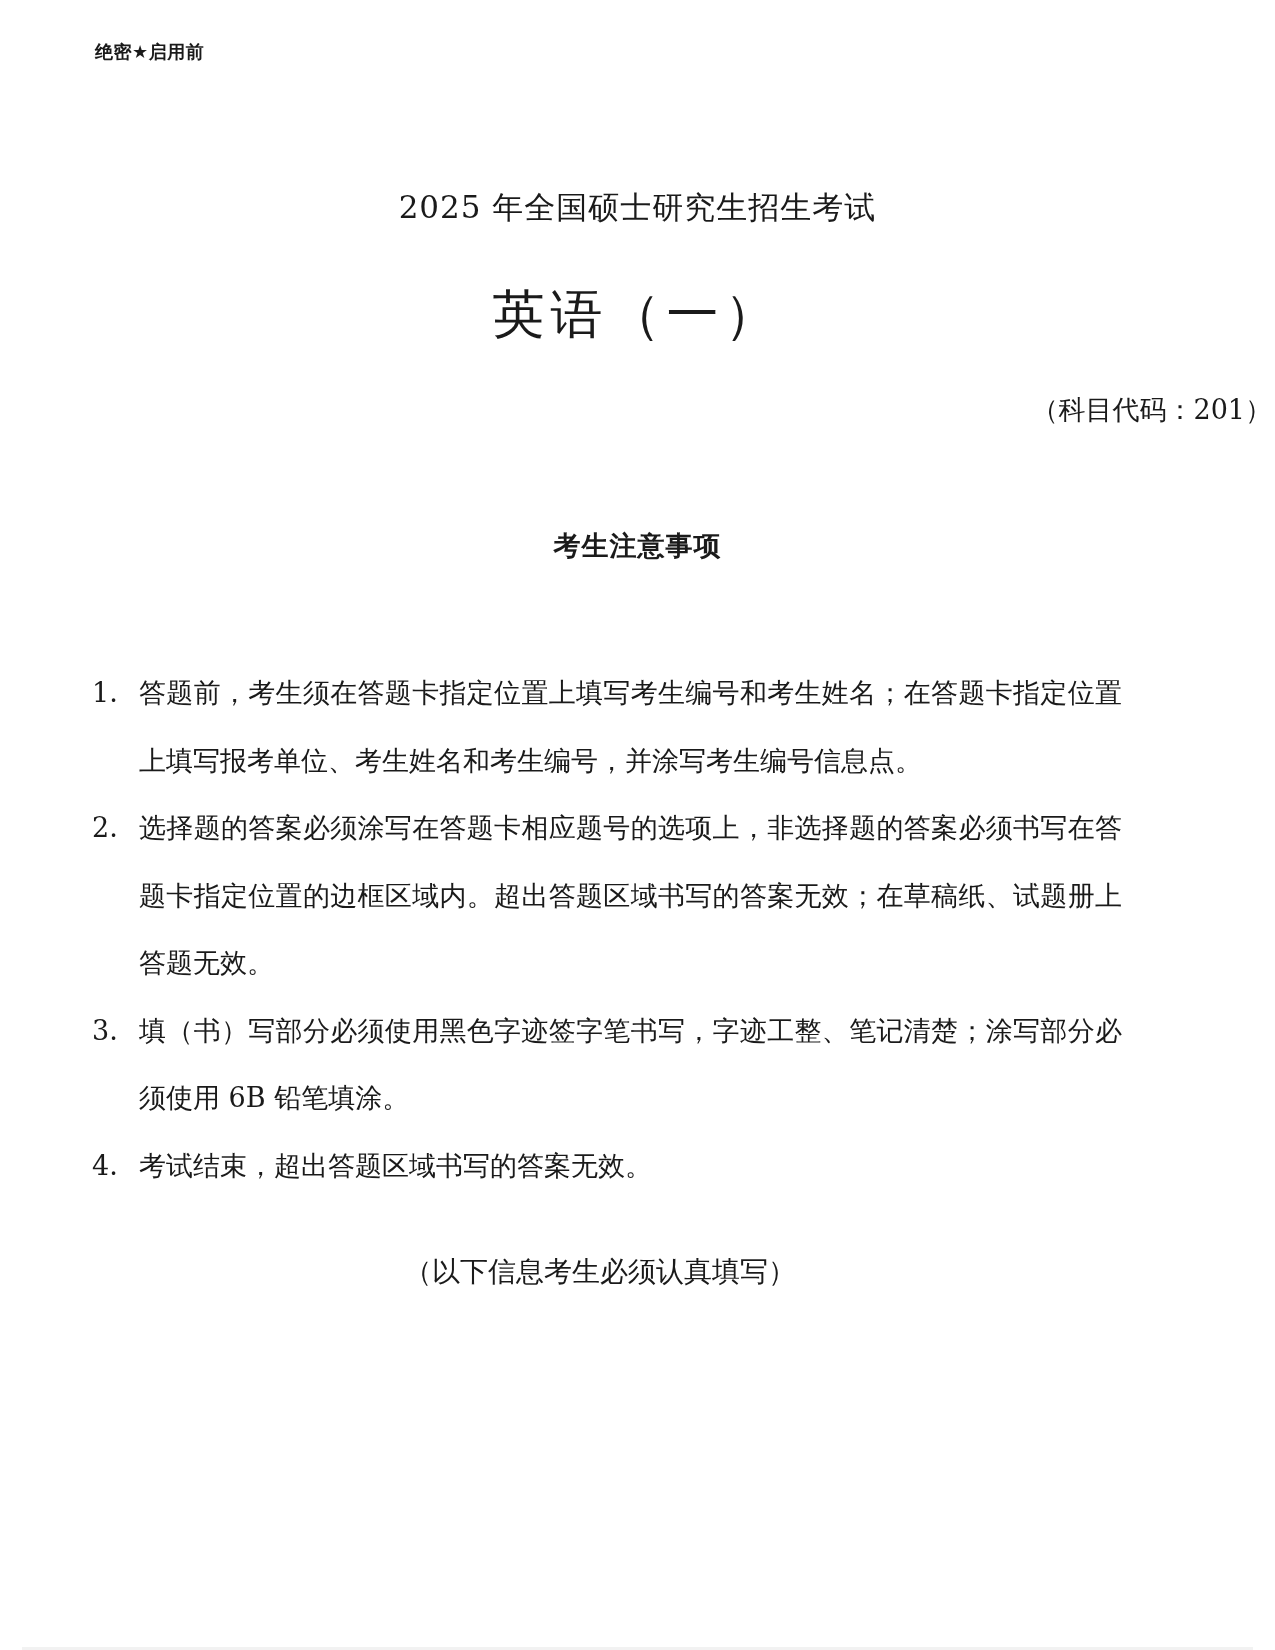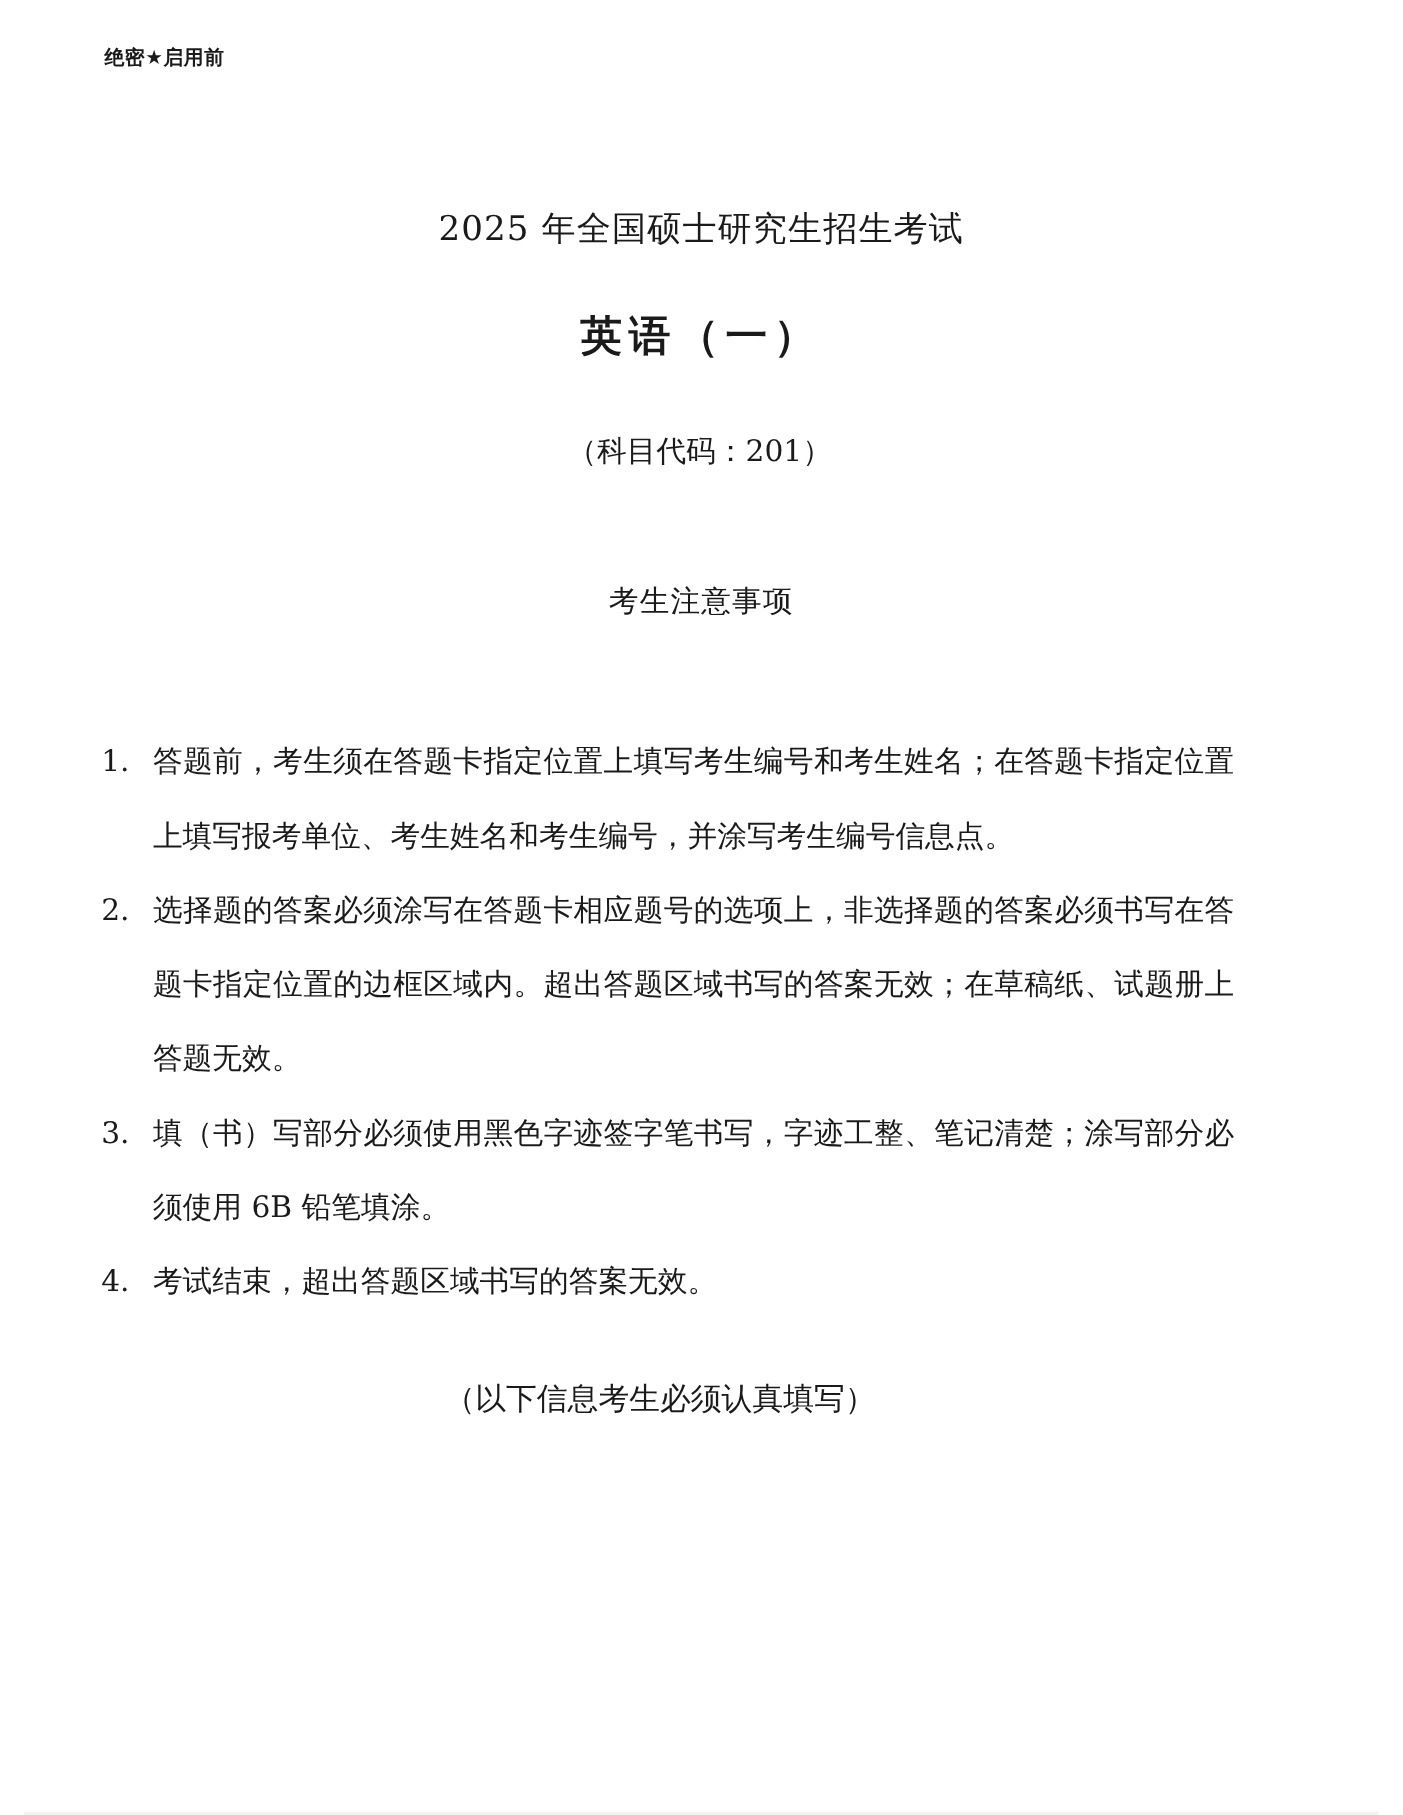--- a/index.html
+++ b/index.html
@@ -33,41 +33,41 @@
     font-size: 31px;
     letter-spacing: 1px;
   }
   .subject {
     position: absolute;
     left: 0;
     width: 1275px;
     top: 280px;
     text-align: center;
     font-family: "DejaVu Sans", "Liberation Sans", sans-serif;
-    font-weight: bold;
-    font-size: 38px;
+    font-weight: normal;
+    font-size: 52px;
     letter-spacing: 6px;
     box-sizing: border-box;
   }
   .code {
     position: absolute;
     left: 0;
     width: 1272px;
     top: 392px;
-    text-align: center;
+    text-align: right;
     font-size: 27px;
   }
   .notice-title {
     position: absolute;
     left: 0;
     width: 1275px;
     top: 528px;
     text-align: center;
     font-family: "DejaVu Sans", "Liberation Sans", sans-serif;
-    font-weight: normal;
+    font-weight: bold;
     font-size: 27px;
     letter-spacing: 1px;
   }
   .instructions {
     position: absolute;
     left: 92px;
     top: 659px;
     width: 1030px;
     margin: 0;
     padding: 0;

